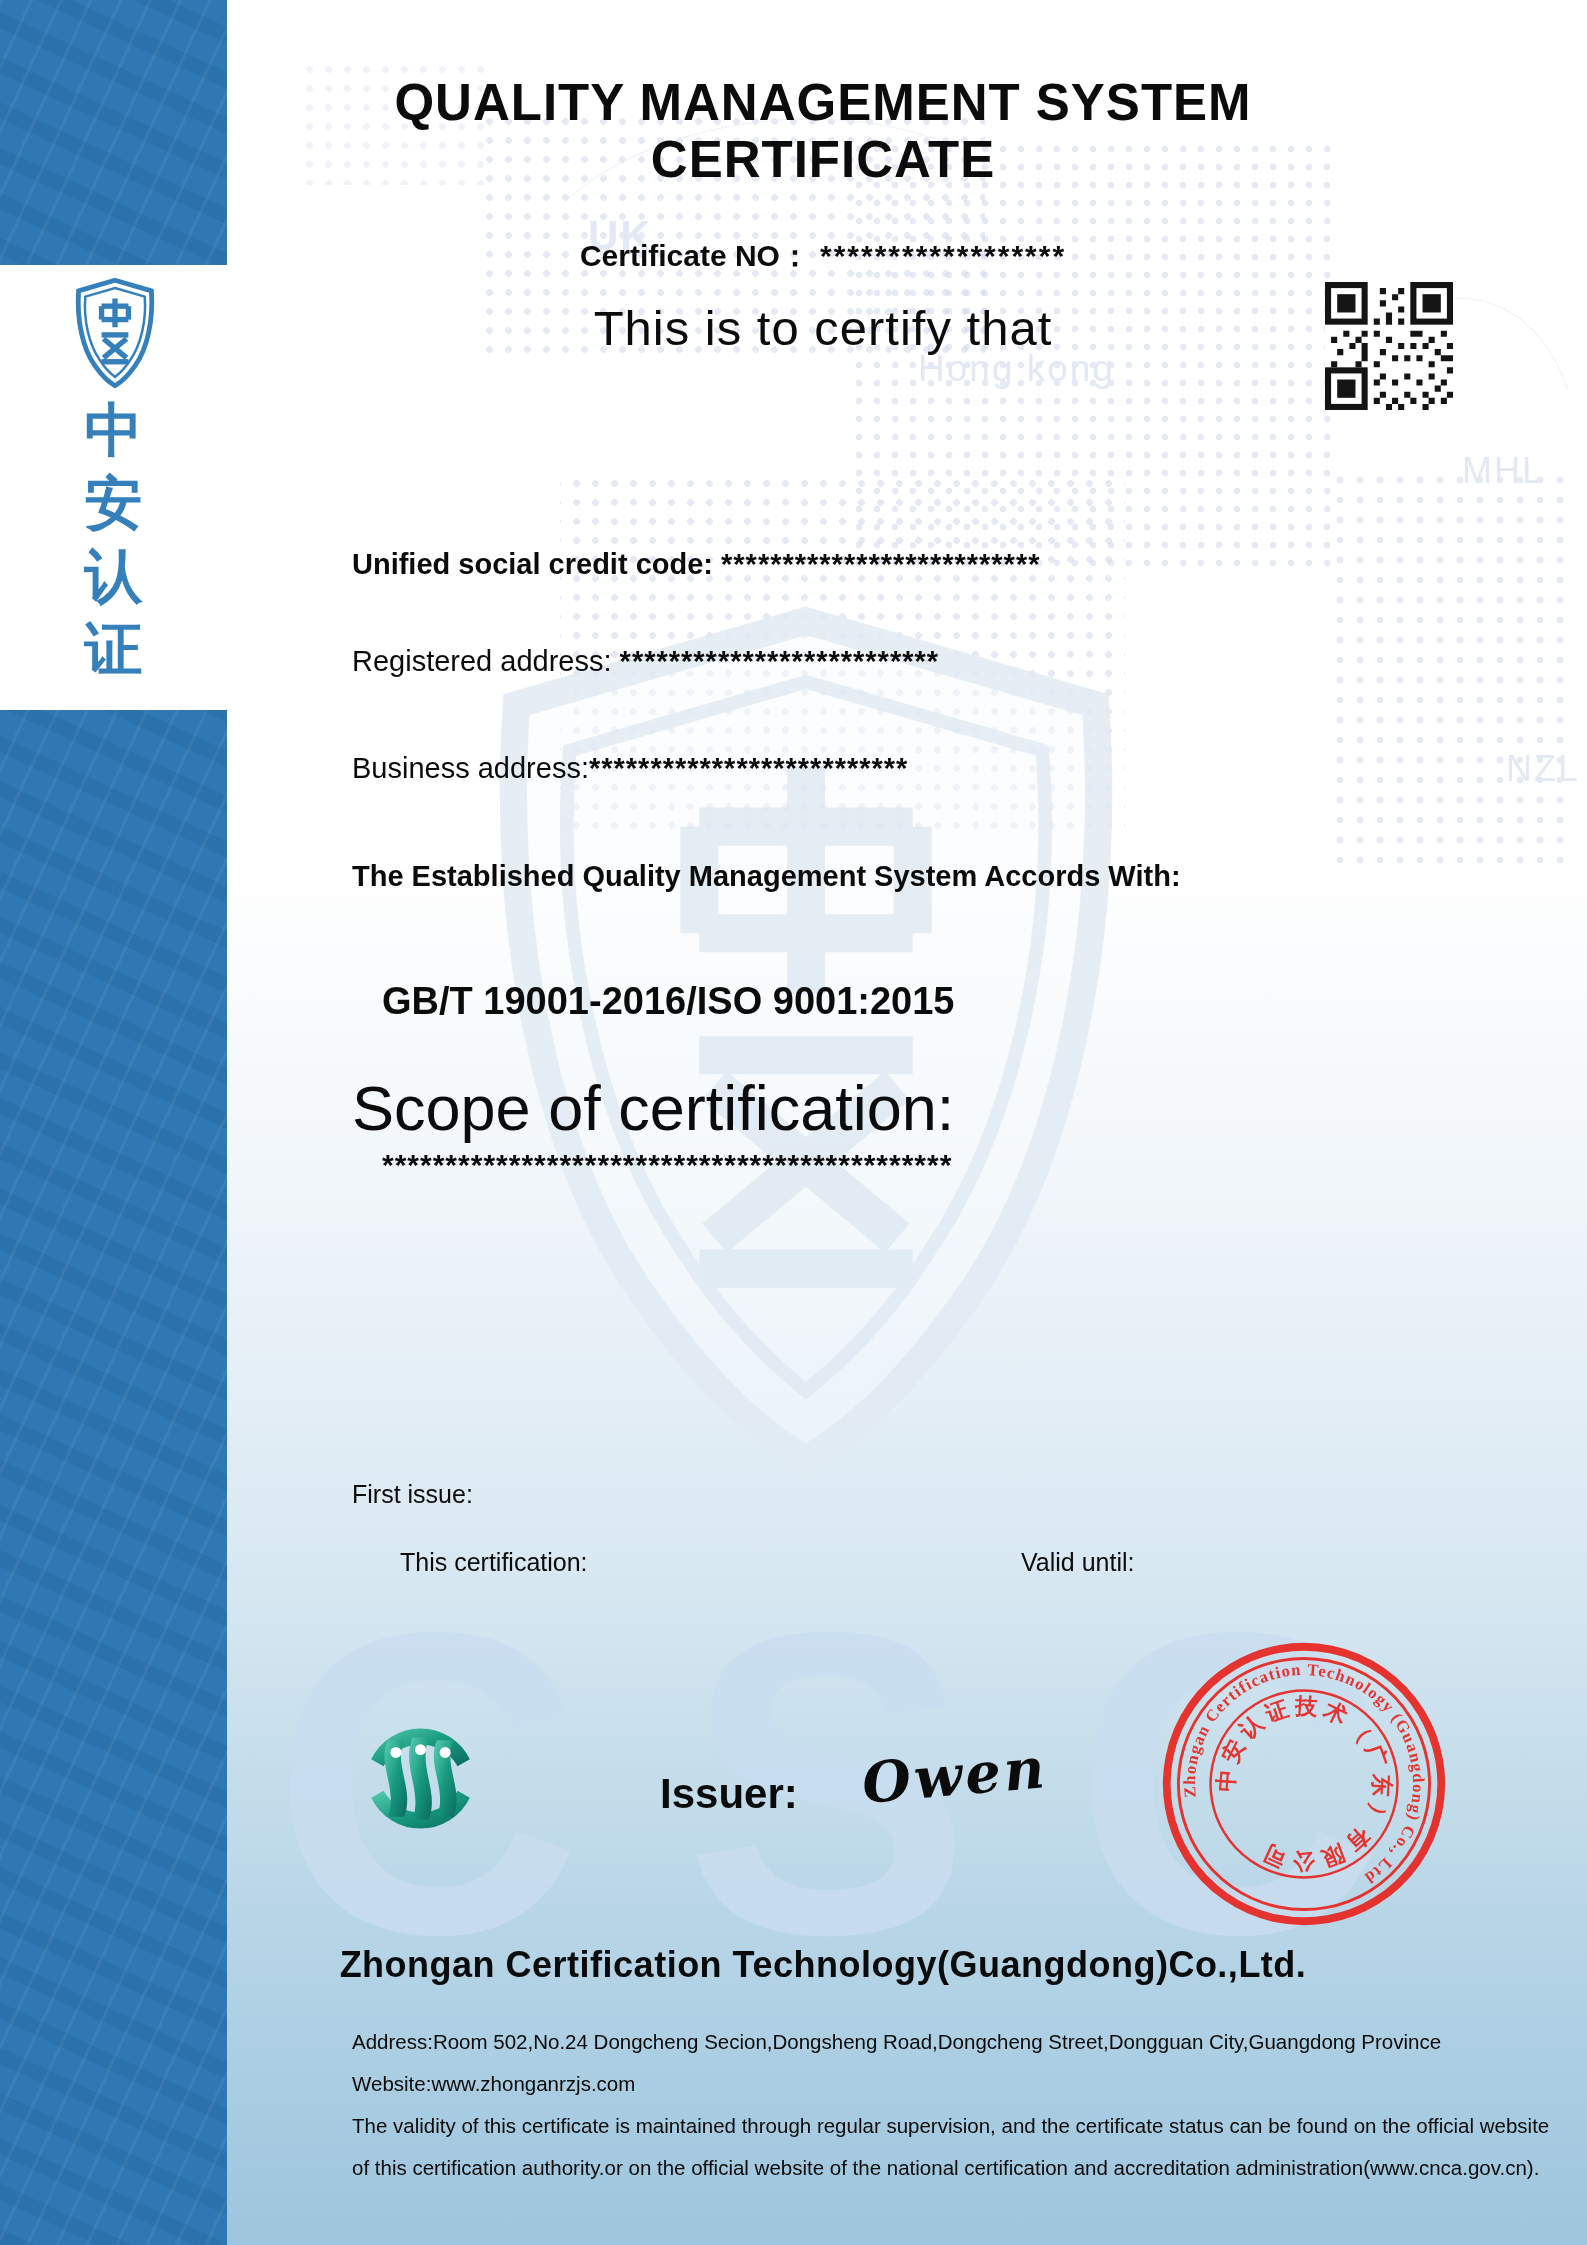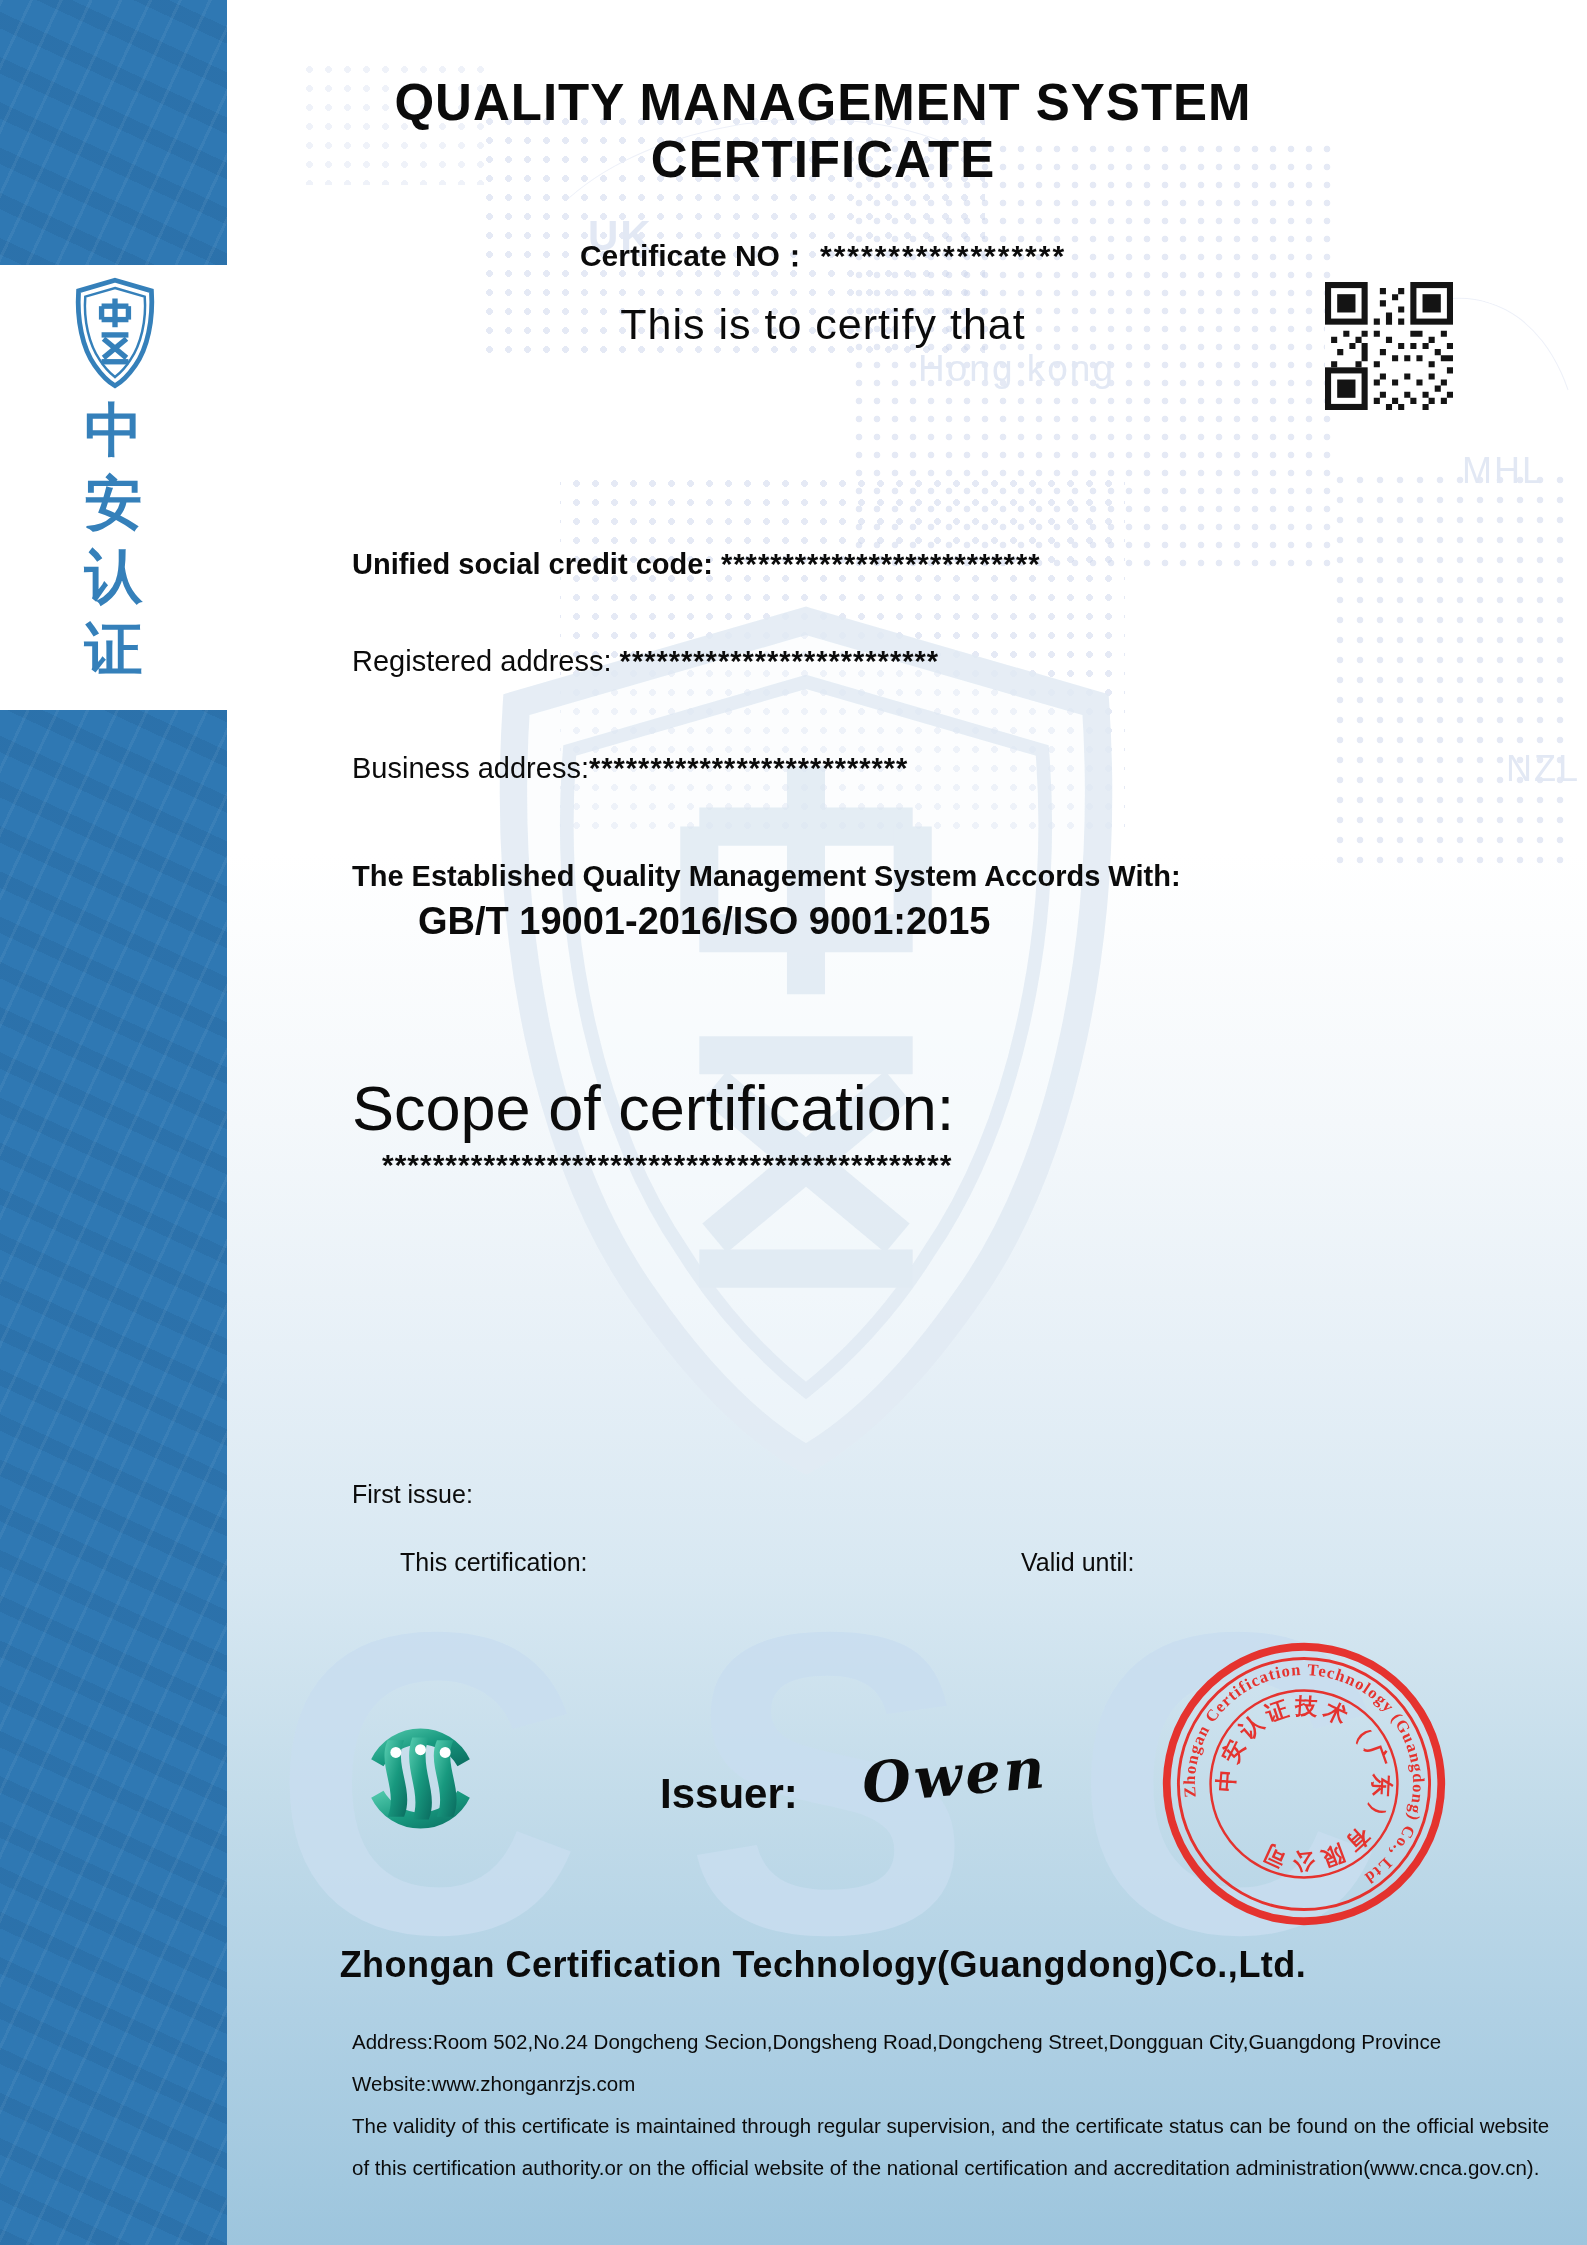--- a/index.html
+++ b/index.html
@@ -41,21 +41,21 @@
   .side-chars .ch {
     font-size:58px; line-height:73px; font-weight:bold; color:#3580ba;
     font-family:"Liberation Sans","DejaVu Sans",sans-serif;
   }
 
   
   .ctr { position:absolute; left:227px; width:1192px; text-align:center; }
   .title { top:74px; font-size:51px; font-weight:bold; letter-spacing:1px; line-height:1.12; }
   .certno { top:236px; font-size:30px; font-weight:bold; }
   .certno .stars { letter-spacing:2px; padding-left:10px; }
-  .certify { top:300px; font-size:43px; font-weight:400; letter-spacing:1px; }
+  .certify { top:300px; font-size:49px; font-weight:400; letter-spacing:1px; }
   .company { top:426px; font-size:34px; font-weight:bold; }
 
   .fld { position:absolute; left:352px; font-size:29px; white-space:nowrap; }
   .fld b { font-weight:bold;margin-top:32px; }
   .standard { left:382px; font-size:38px; font-weight:bold; }
   .scope-label { font-size:63px;margin-top:16px; }
   .scope-stars { left:382px; font-size:30px; font-weight:bold; letter-spacing:1px; }
   .small-lbl { position:absolute; font-size:25px; }
 
   .issuer-label { position:absolute; left:660px; top:1770px; font-size:42px; font-weight:bold; }
@@ -186,21 +186,21 @@
     <b style="letter-spacing:1px;">**************************</b>
   </div>
   <div class="fld" style="top:752px;">
     <span>Business address:</span><b style="letter-spacing:1px;">**************************</b>
   </div>
 
   <div class="fld" style="top:860px;">
     <b>The Established Quality Management System Accords With:</b>
   </div>
 
-  <div class="fld standard" style="top:900px;margin-left:36px;">GB/T 19001-2016/ISO 9001:2015</div>
+  <div class="fld standard" style="top:980px;">GB/T 19001-2016/ISO 9001:2015</div>
 
   <div class="fld scope-label" style="top:1056px;">Scope of certification:</div>
   <div class="fld scope-stars" style="top:1148px;">*********************************************</div>
 
   <div class="small-lbl" style="left:352px; top:1480px;">First issue:</div>
   <div class="small-lbl" style="left:352px; top:1548px;margin-left:48px;">This certification:</div>
   <div class="small-lbl" style="left:985px; top:1548px;margin-left:36px;">Valid until:</div>
 
   <svg class="green-logo" viewBox="0 0 100 100">
     <defs>

